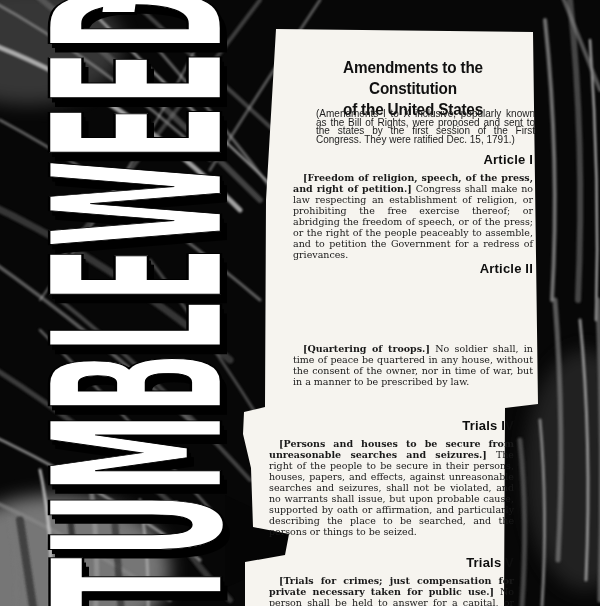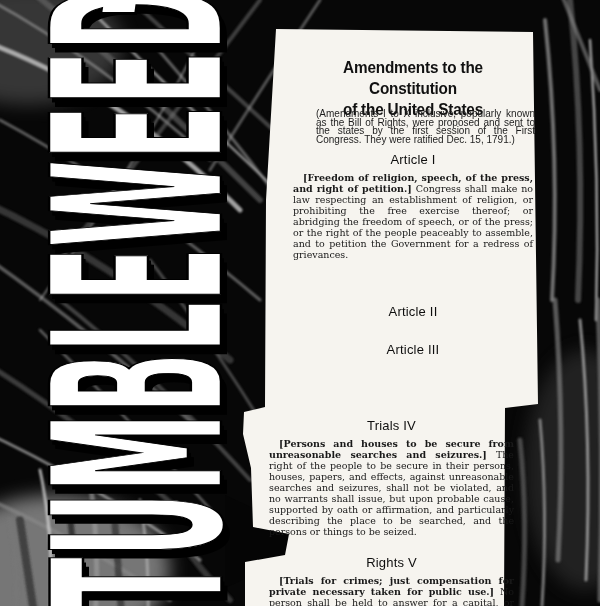--- a/index.html
+++ b/index.html
@@ -25,26 +25,26 @@
   
   .doc{position:absolute;left:12px;top:0;width:600px;height:556px;color:#161616;}
   .doc-title{position:absolute;left:281px;width:240px;top:57px;text-align:center;
     font-weight:bold;font-size:17px;line-height:21px;letter-spacing:-0.2px;
     transform:scaleX(0.9);transform-origin:50% 0;color:#111;}
   .doc-intro{position:absolute;left:304px;width:219px;top:110px;
     font-size:10px;line-height:8.7px;text-align:justify;color:#1d1d1d;}
   .article{position:absolute;}
   .upcol{left:281px;width:240px;}
   .locol{left:257px;width:245px;}
-  .art-head{text-align:center;font-weight:normal;font-size:13px;line-height:14px;
+  .art-head{text-align:right;font-weight:bold;font-size:13px;line-height:14px;
     letter-spacing:0.2px;margin:0 0 5px 0;color:#0e0e0e;}
   .art-body{font-family:"DejaVu Serif",serif;font-size:9.5px;line-height:11px;
     text-align:justify;text-indent:10px;margin:0;color:#191919;}
   .art-lead{font-weight:bold;}
-  .a1{top:153px;} .a2{top:262px;margin-top:43px;} .a3{top:343px;} .a4{top:419px;} .a5{top:556px;}
+  .a1{top:153px;} .a2{top:262px;} .a3{top:343px;} .a4{top:419px;} .a5{top:556px;}
 </style>
 </head>
 <body>
 
 <div class="stage">
 
   <svg width="600" height="606" viewBox="0 0 600 606" aria-hidden="true">
     <rect x="0" y="0" width="600" height="606" fill="#070707"></rect>
     <defs>
       <filter id="soft" x="-20%" y="-20%" width="140%" height="140%">
@@ -122,27 +122,27 @@
     <div class="article upcol a1">
       <div class="art-head">Article I</div>
       <p class="art-body"><span class="art-lead">[Freedom of religion, speech, of the press, and right of petition.]</span><span> Congress shall make no law respecting an establishment of religion, or prohibiting the free exercise thereof; or abridging the freedom of speech, or of the press; or the right of the people peaceably to assemble, and to petition the Government for a redress of grievances.</span></p>
     </div>
 
     <div class="article upcol a2">
       <div class="art-head">Article II</div>
     </div>
 
     <div class="article upcol a3">
-      <div class="art-head">Article III</div>
+      <p class="art-body"><span class="art-lead">[Quartering of troops.]</span><span> No soldier shall, in time of peace be quartered in any house, without the consent of the owner, nor in time of war, but in a manner to be prescribed by law.</span></p>
     </div>
 
     <div class="article locol a4">
       <div class="art-head">Trials IV</div>
       <p class="art-body"><span class="art-lead">[Persons and houses to be secure from unreasonable searches and seizures.]</span><span> The right of the people to be secure in their persons, houses, papers, and effects, against unreasonable searches and seizures, shall not be violated, and no warrants shall issue, but upon probable cause, supported by oath or affirmation, and particularly describing the place to be searched, and the persons or things to be seized.</span></p>
     </div>
 
     <div class="article locol a5">
-      <div class="art-head">Rights V</div>
+      <div class="art-head">Trials V</div>
       <p class="art-body"><span class="art-lead">[Trials for crimes; just compensation for private necessary taken for public use.]</span><span> No person shall be held to answer for a capital, or otherwise infamous</span></p>
     </div>
 
   </div>
 </div>
 
 </body></html>

